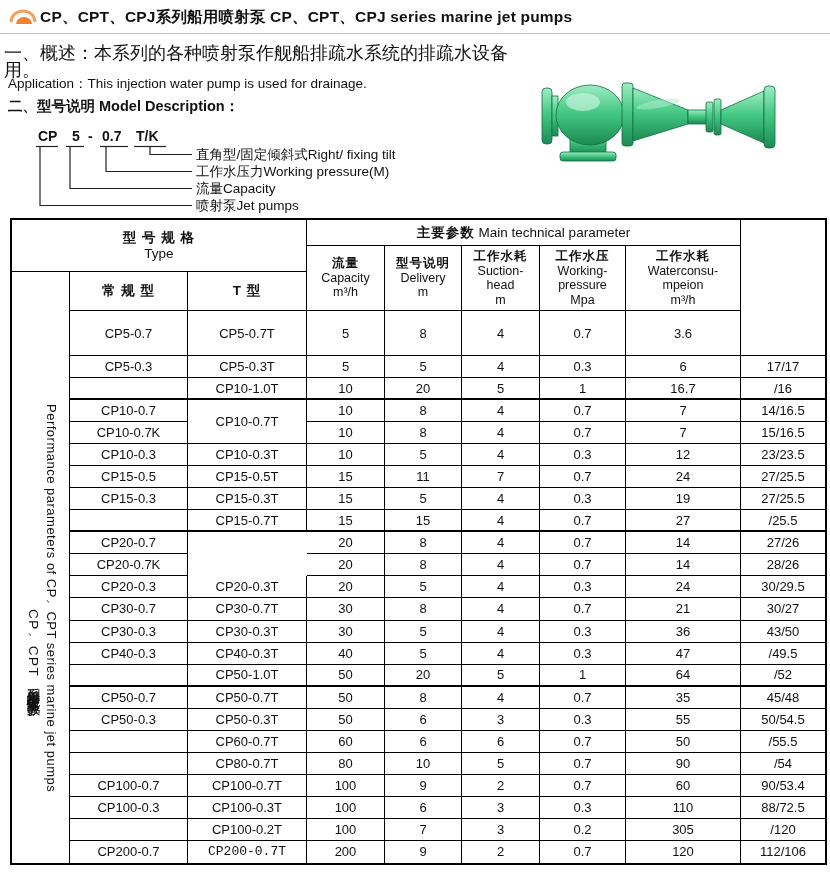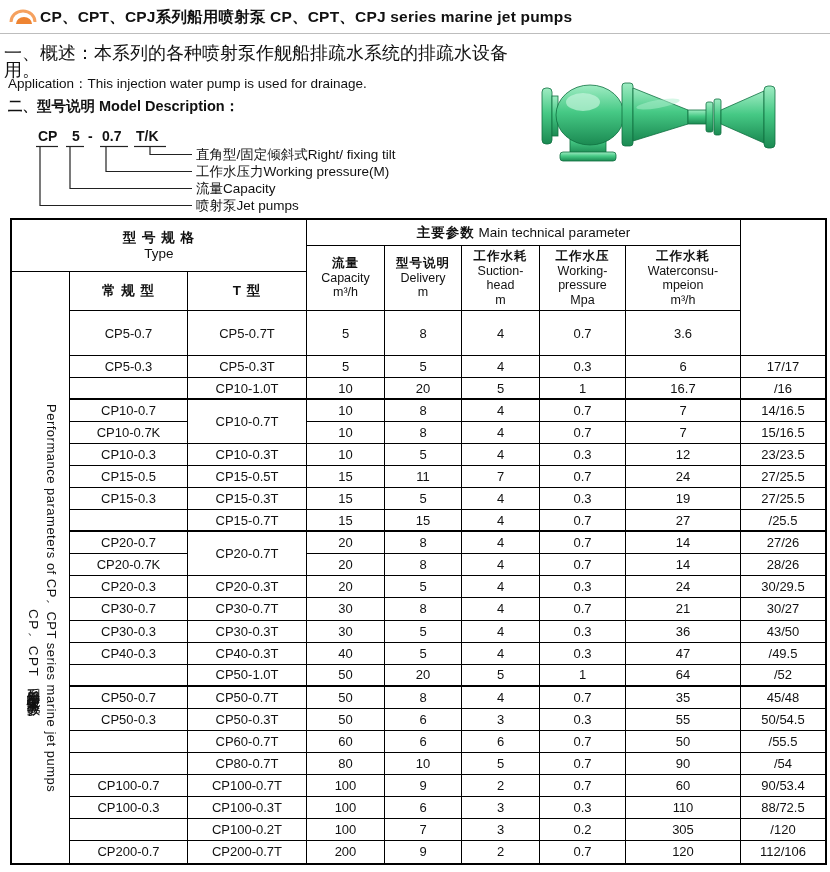--- a/index.html
+++ b/index.html
@@ -241,21 +241,20 @@
       <div class="c dc noR" style="grid-area: 11 / 9 / 12 / 10;">27/25.5</div>
       <div class="c dc tk" style="grid-area: 12 / 2 / 13 / 3;"></div>
       <div class="c dc tk" style="grid-area: 12 / 3 / 13 / 4;">CP15-0.7T</div>
       <div class="c dc tk" style="grid-area: 12 / 4 / 13 / 5;">15</div>
       <div class="c dc tk" style="grid-area: 12 / 5 / 13 / 6;">15</div>
       <div class="c dc tk" style="grid-area: 12 / 6 / 13 / 7;">4</div>
       <div class="c dc tk" style="grid-area: 12 / 7 / 13 / 8;">0.7</div>
       <div class="c dc tk" style="grid-area: 12 / 8 / 13 / 9;">27</div>
       <div class="c dc tk noR" style="grid-area: 12 / 9 / 13 / 10;">/25.5</div>
       <div class="c dc" style="grid-area: 13 / 2 / 14 / 3;">CP20-0.7</div>
-      <div class="c dc" style="grid-area: 13 / 3 / 15 / 4;">CP20-0.7T</div>
       <div class="c dc" style="grid-area: 13 / 4 / 14 / 5;">20</div>
       <div class="c dc" style="grid-area: 13 / 5 / 14 / 6;">8</div>
       <div class="c dc" style="grid-area: 13 / 6 / 14 / 7;">4</div>
       <div class="c dc" style="grid-area: 13 / 7 / 14 / 8;">0.7</div>
       <div class="c dc" style="grid-area: 13 / 8 / 14 / 9;">14</div>
       <div class="c dc noR" style="grid-area: 13 / 9 / 14 / 10;">27/26</div>
       <div class="c dc" style="grid-area: 14 / 2 / 15 / 3;">CP20-0.7K</div>
       <div class="c dc" style="grid-area: 14 / 4 / 15 / 5;">20</div>
       <div class="c dc" style="grid-area: 14 / 5 / 15 / 6;">8</div>
       <div class="c dc" style="grid-area: 14 / 6 / 15 / 7;">4</div>
@@ -352,21 +351,21 @@
       <div class="c dc noR" style="grid-area: 25 / 9 / 26 / 10;">88/72.5</div>
       <div class="c dc" style="grid-area: 26 / 2 / 27 / 3;"></div>
       <div class="c dc" style="grid-area: 26 / 3 / 27 / 4;">CP100-0.2T</div>
       <div class="c dc" style="grid-area: 26 / 4 / 27 / 5;">100</div>
       <div class="c dc" style="grid-area: 26 / 5 / 27 / 6;">7</div>
       <div class="c dc" style="grid-area: 26 / 6 / 27 / 7;">3</div>
       <div class="c dc" style="grid-area: 26 / 7 / 27 / 8;">0.2</div>
       <div class="c dc" style="grid-area: 26 / 8 / 27 / 9;">305</div>
       <div class="c dc noR" style="grid-area: 26 / 9 / 27 / 10;">/120</div>
       <div class="c dc noB" style="grid-area: 27 / 2 / 28 / 3;">CP200-0.7</div>
-      <div class="c dc noB" style="grid-area: 27 / 3 / 28 / 4;">CP200-0.7T</div>
+      <div class="c dc noB" style="grid-area: 27 / 3 / 28 / 4; font-family: Liberation Mono, monospace;">CP200-0.7T</div>
       <div class="c dc noB" style="grid-area: 27 / 4 / 28 / 5;">200</div>
       <div class="c dc noB" style="grid-area: 27 / 5 / 28 / 6;">9</div>
       <div class="c dc noB" style="grid-area: 27 / 6 / 28 / 7;">2</div>
       <div class="c dc noB" style="grid-area: 27 / 7 / 28 / 8;">0.7</div>
       <div class="c dc noB" style="grid-area: 27 / 8 / 28 / 9;">120</div>
       <div class="c dc noB noR" style="grid-area: 27 / 9 / 28 / 10;">112/106</div>
     </div>
 
 </div>
 

